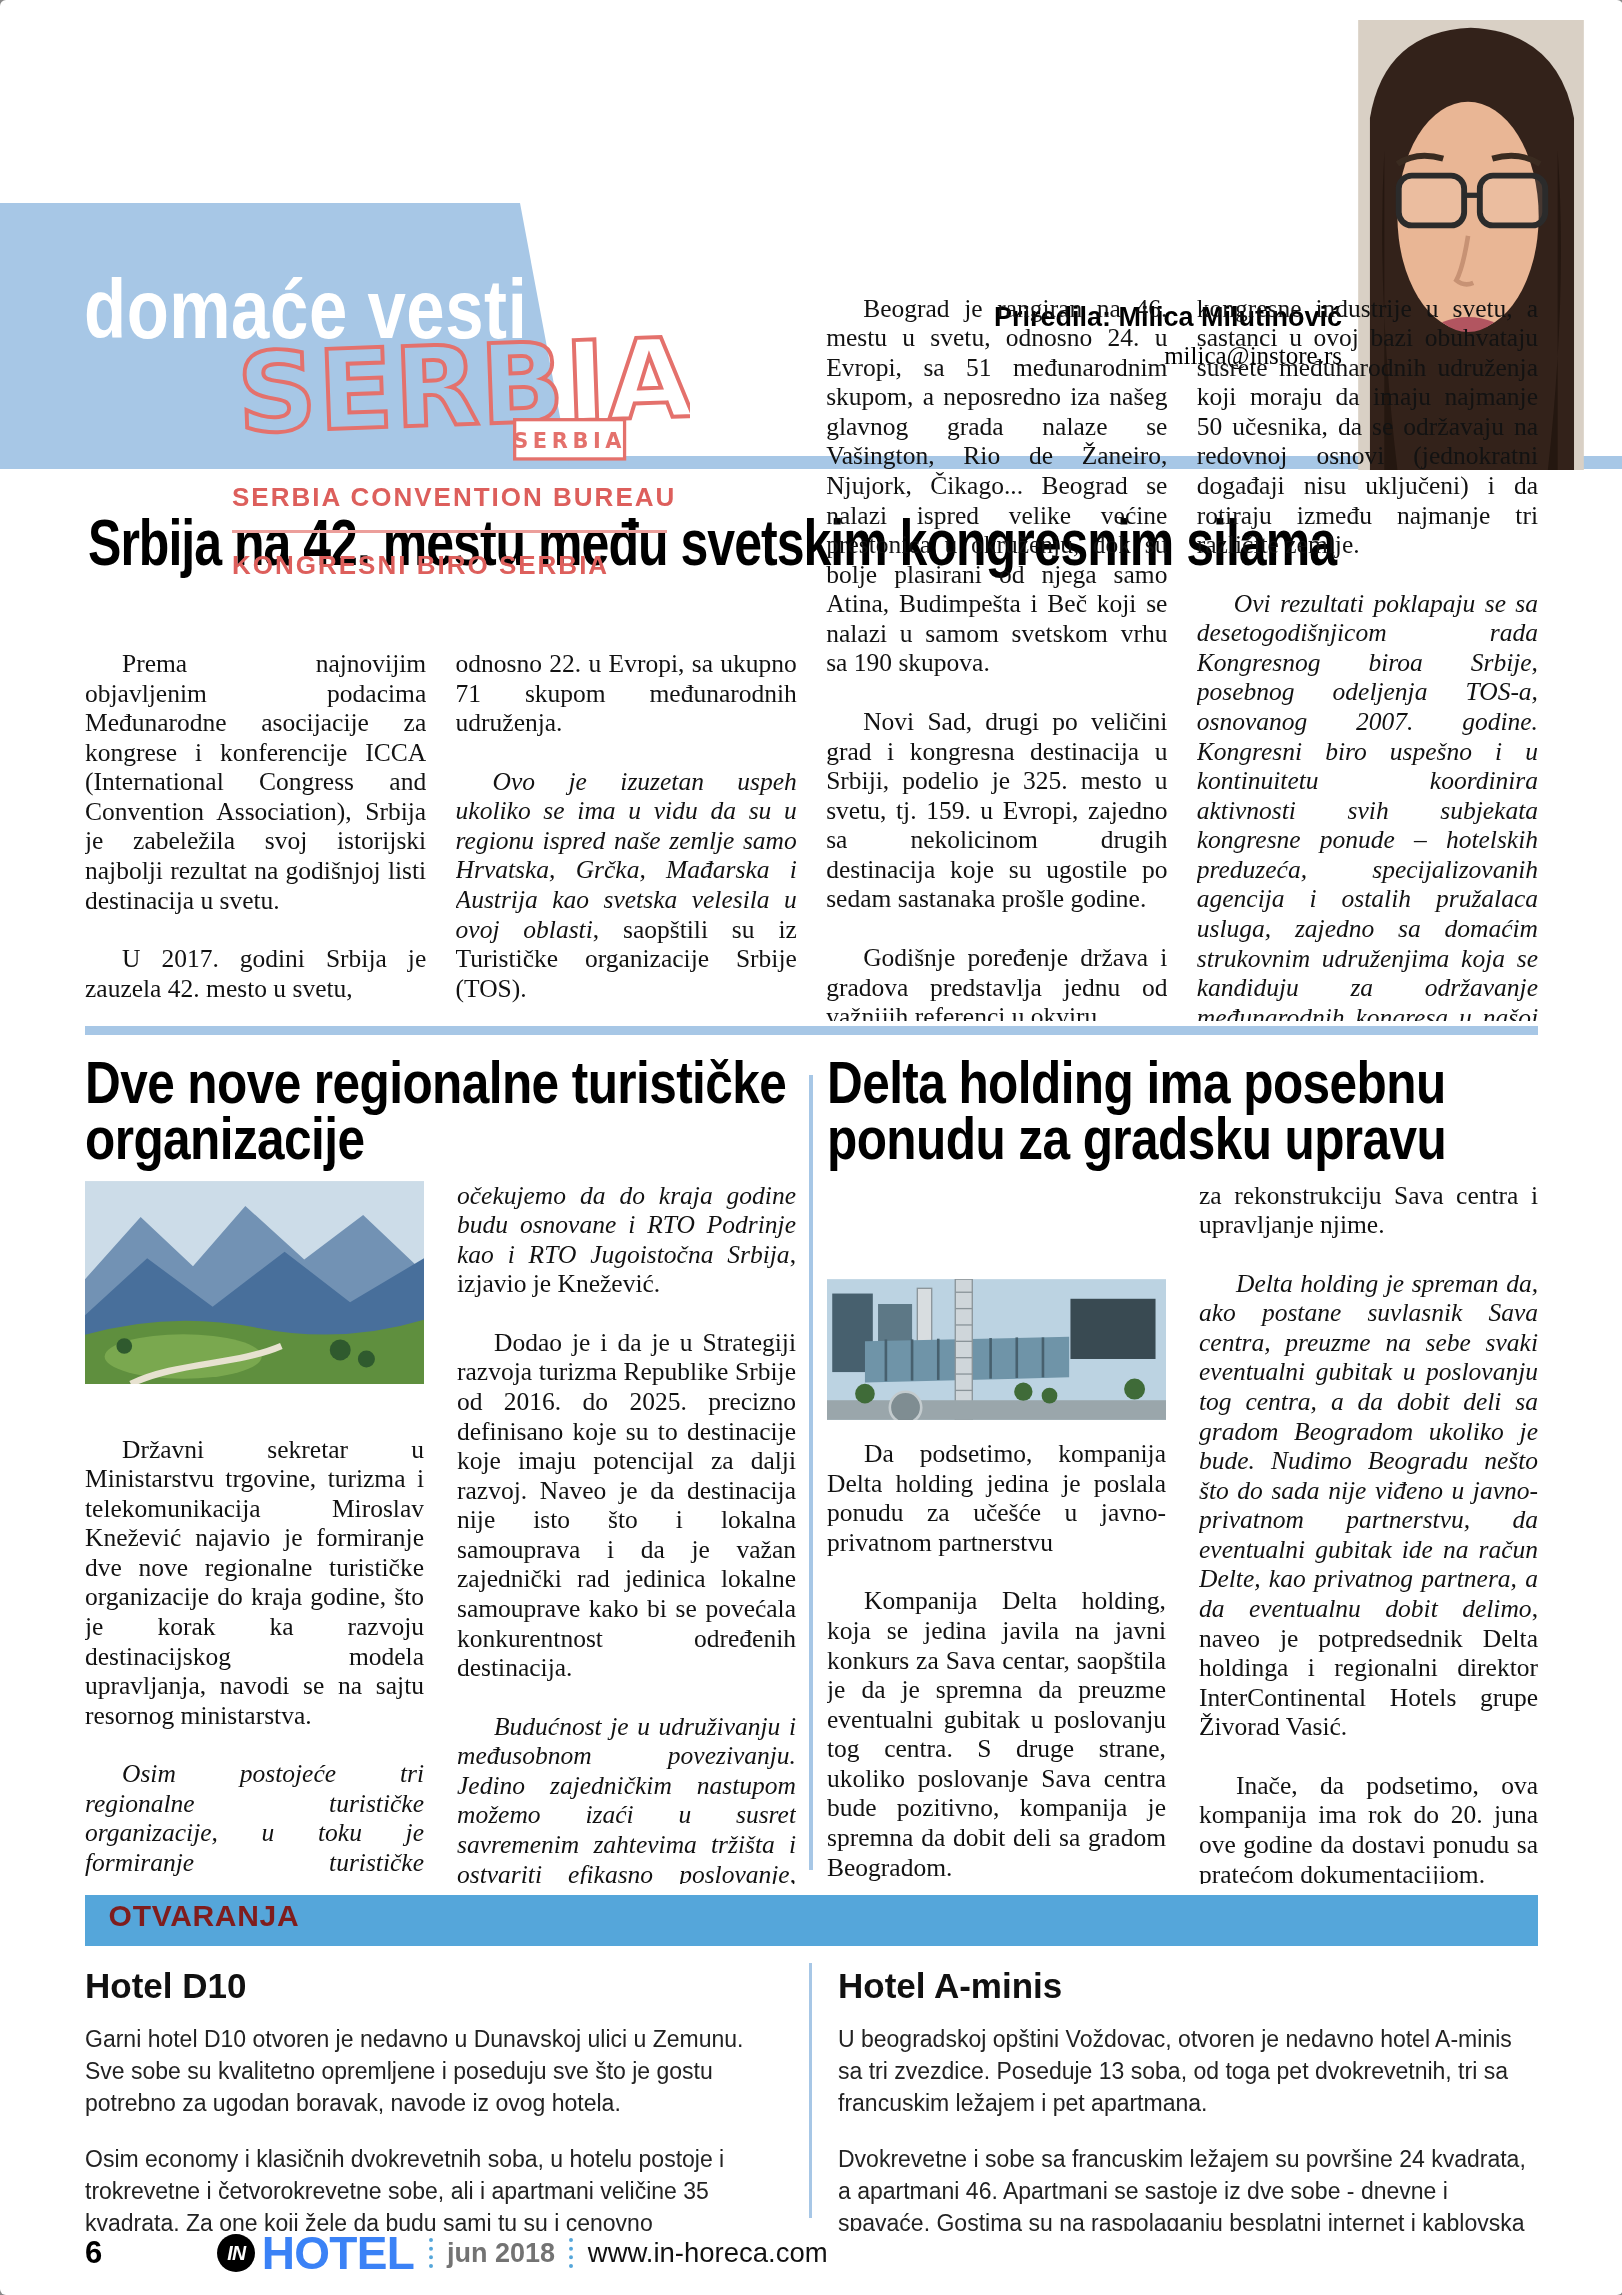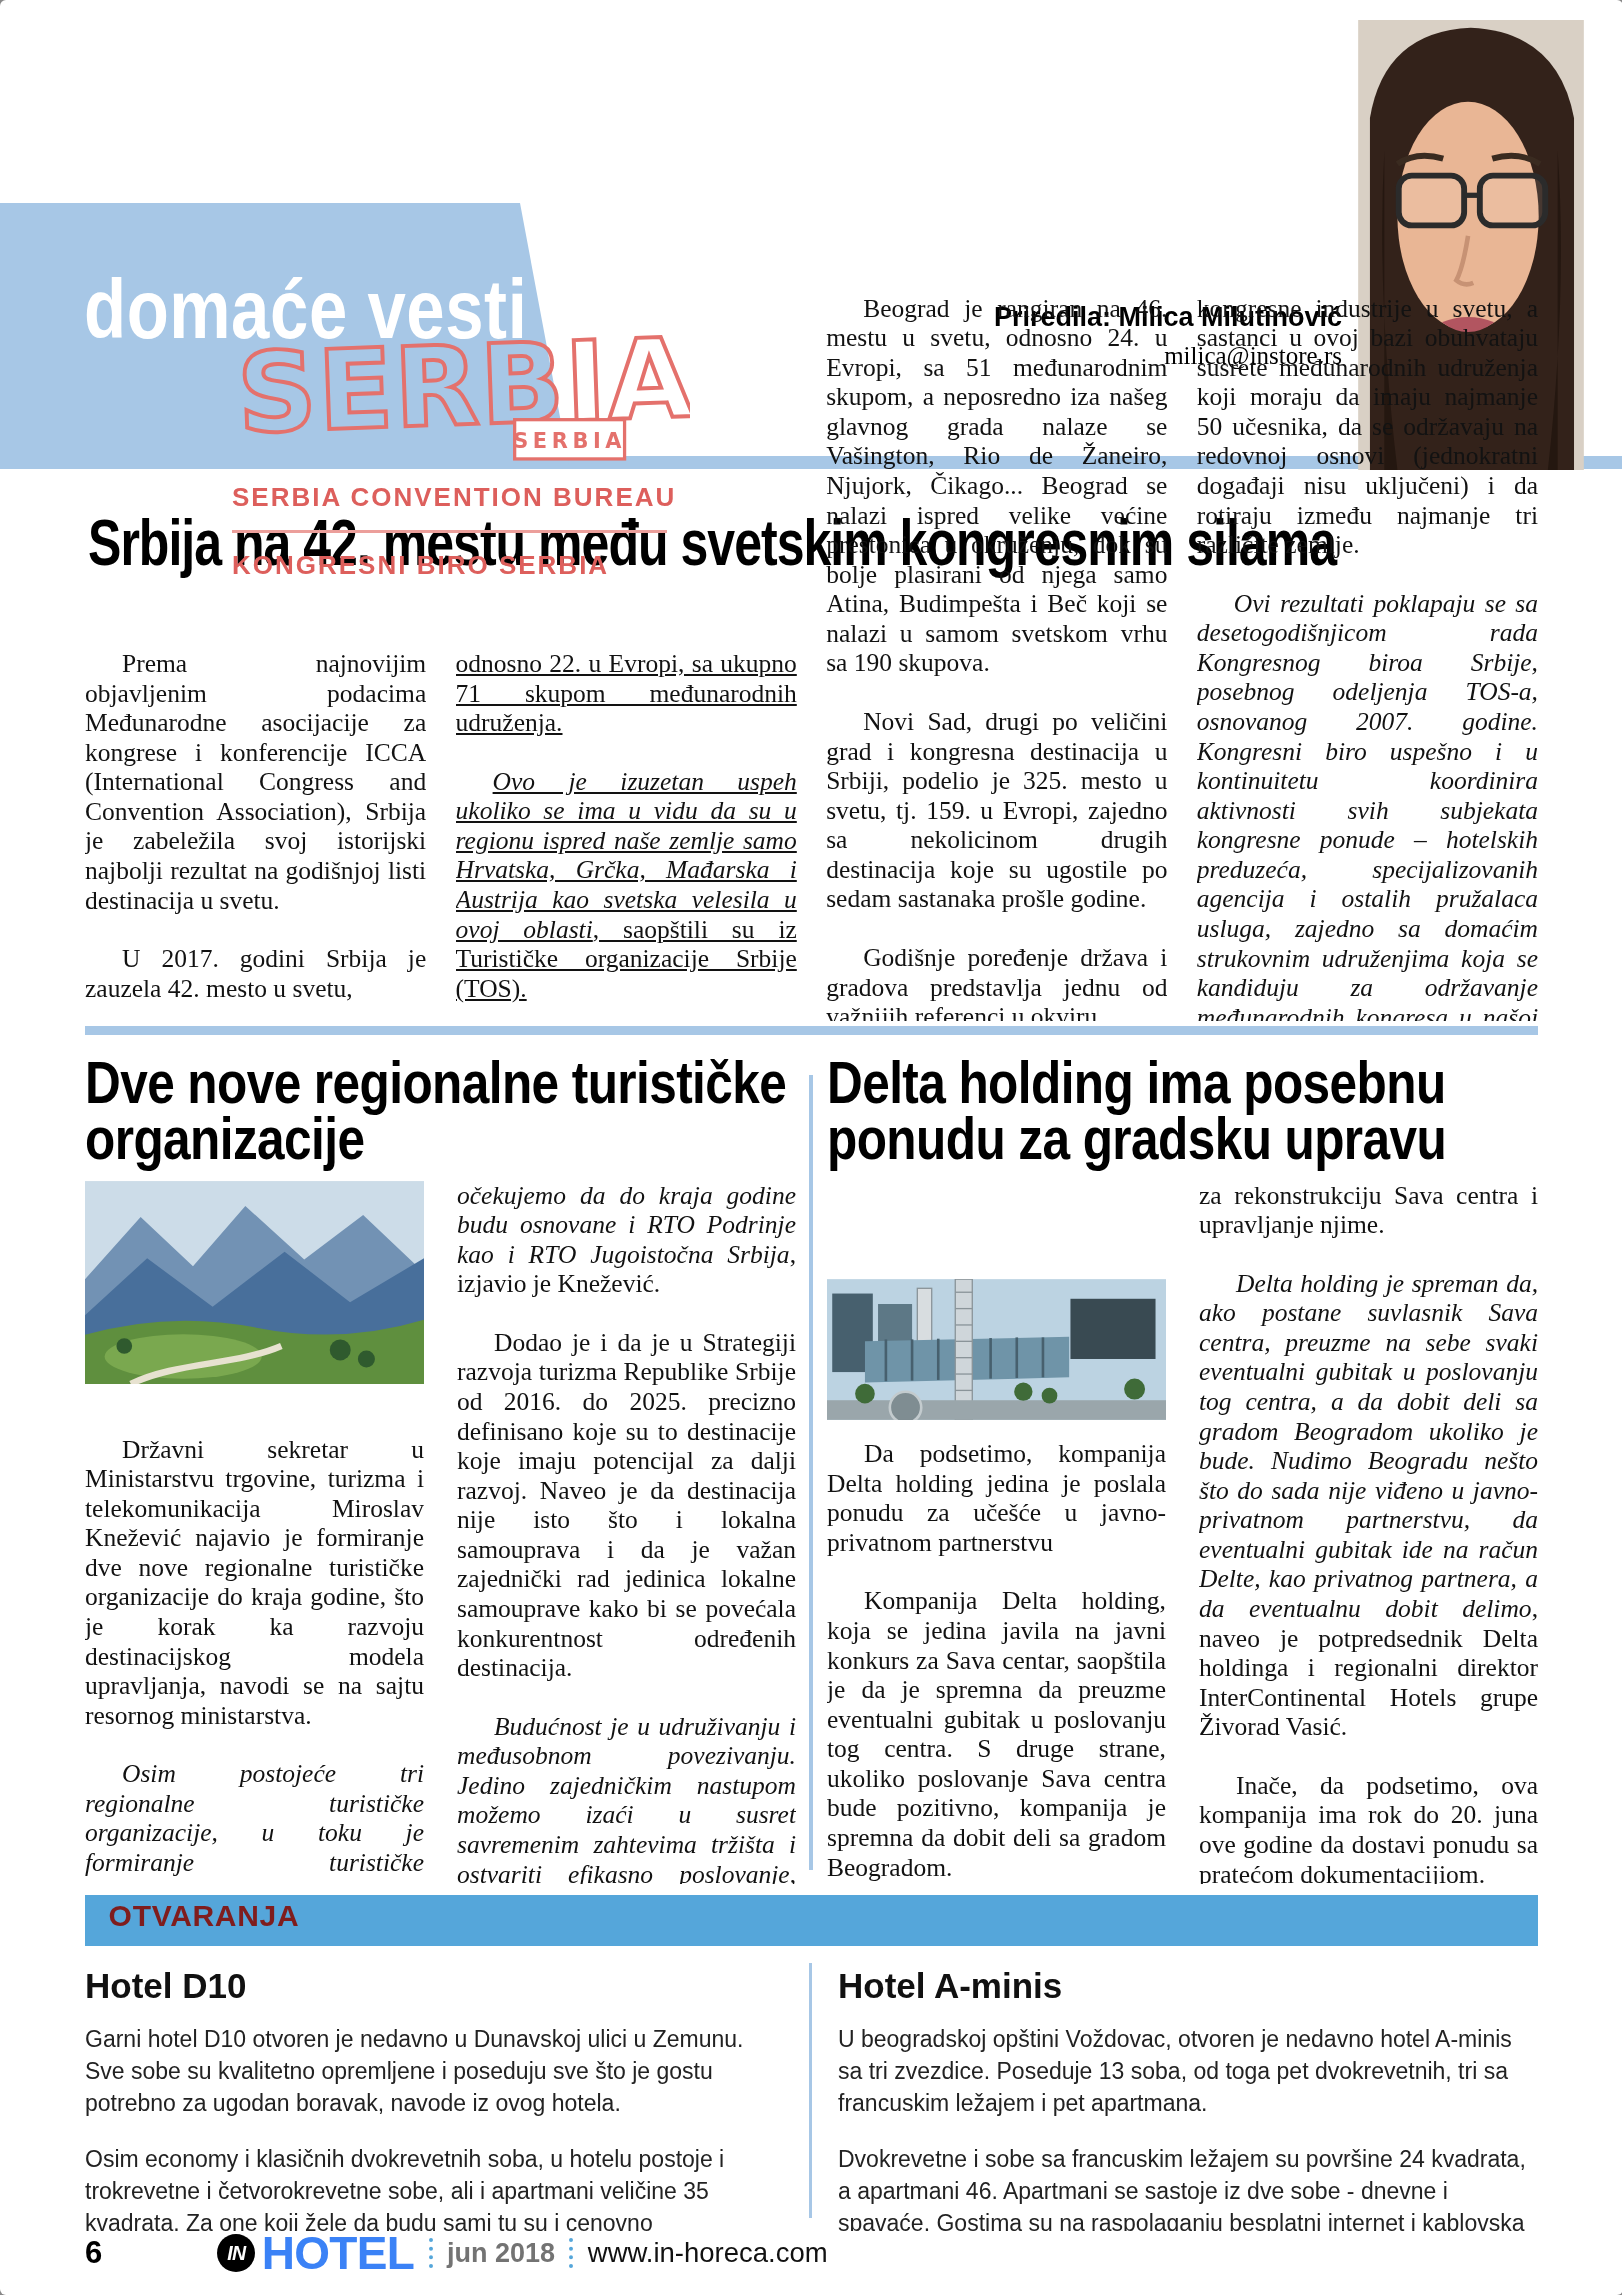--- a/index.html
+++ b/index.html
@@ -28,21 +28,21 @@
   .main-cols { position:absolute; left:85px; top:283px; width:1453px; height:738px;
                display:grid; grid-template-columns:repeat(4,1fr); grid-template-rows:366px 1fr;
                column-gap:29.4px; overflow:hidden; }
   .logo-block { grid-column:1/3; grid-row:1; padding-left:147px; padding-top:6.5px; }
   .logo-line { font-family:"Liberation Sans", sans-serif; font-weight:bold; font-size:26px;
                letter-spacing:2px; color:#dd5f5c; }
   .logo-rule { width:435px; height:3.9px; background:#ec9f9b; margin:17px 0; }
   .colText { font-size:25.5px; line-height:1.16; text-align:justify; color:#121212; overflow:hidden;
              hyphens:auto; }
   .c1 { grid-column:1; grid-row:2; }
-  .c2 { grid-column:2; grid-row:2;text-decoration:underline; }
+  .c2 { grid-column:2; grid-row:2; }
   .c3 { grid-column:3; grid-row:1/3; padding-top:10.5px; }
   .c4 { grid-column:4; grid-row:1/3; padding-top:10.5px; }
   .para { margin:0; text-indent:37px; }
   .para + .para { margin-top:29px; }
   .para.noind { text-indent:0; }
   .it { font-style:italic; }
 
   .divider { position:absolute; left:85px; top:1026px; width:1453px; height:8.5px; background:#a7c7e6; }
 
   

